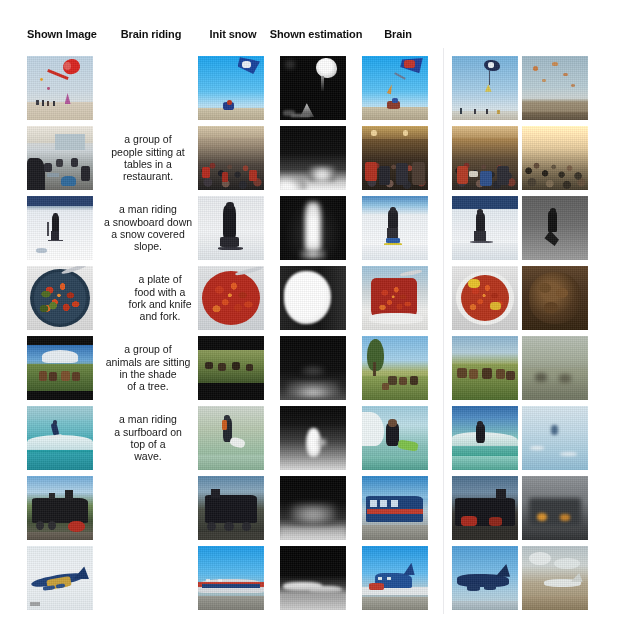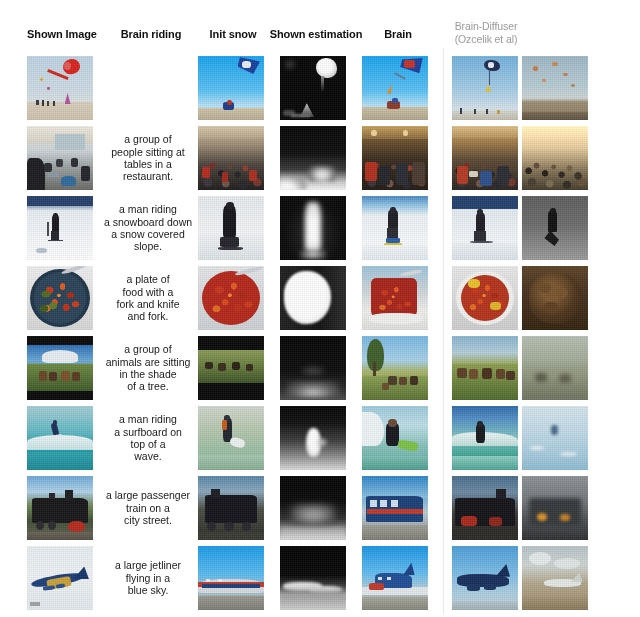--- a/index.html
+++ b/index.html
@@ -132,24 +132,20 @@
     </div>
     <div class="hcell" style="left:196px;top:28px;width:74px;">
       <span>Init snow</span>
     </div>
     <div class="hcell" style="left:266px;top:28px;width:100px;">
       <span>Shown estimation</span>
     </div>
     <div class="hcell" style="left:362px;top:28px;width:72px;">
       <span>Brain</span>
     </div>
-    <div class="hcell muted" style="left:441px;top:20px;width:90px;">
-      <span>Brain-Diffuser</span>
-      <span class="l2">(Ozcelik et al)</span>
-    </div>
   </div>
 
   <div class="vdiv" style="left:443px;"></div>
 
   <div class="row" style="top:56px;">
     <div class="cellimg" style="left:27px;top:0;width:66px;height:64px;">
       <div class="ph sky-light">
         <i style="left:0;top:72%;width:100%;height:28%;background:linear-gradient(#d9cfbd,#cfc3ad);"></i>
         <i style="left:55%;top:4%;width:26%;height:24%;background:#d9241f;border-radius:50% 50% 45% 45%;transform:rotate(-12deg);"></i>
         <i style="left:56%;top:9%;width:11%;height:13%;background:#ffffff;border-radius:50%;opacity:.25;"></i>
@@ -364,21 +360,21 @@
     <div class="cellimg" style="left:27px;top:0;width:66px;height:64px;">
       <div class="ph" style="background:linear-gradient(#efefef,#d8d8d8);">
         <i style="left:4%;top:4%;width:92%;height:92%;background:#1e3448;border-radius:50%;"></i>
         <i style="left:10%;top:10%;width:80%;height:80%;background:#2a4258;border-radius:50%;"></i>
         <div class="foodmix" style="inset:10% 10% 10% 10%;border-radius:50%;overflow:hidden;"></div>
         <div class="greens" style="inset:12% 12% 12% 12%;border-radius:50%;overflow:hidden;"></div>
         <i style="left:52%;top:2%;width:40%;height:7%;background:#c9ccd2;border-radius:40%;transform:rotate(-18deg);"></i>
         <div class="noise"></div>
       </div>
     </div>
-    <div class="capcell" style="left:100px;top:0;width:96px;height:64px;">
+    <div class="capcell" style="left:112px;top:0;width:96px;height:64px;">
       <span>a plate of
 food with a
 fork and knife
 and fork.</span>
     </div>
     <div class="cellimg" style="left:198px;top:0;width:66px;height:64px;">
       <div class="ph" style="background:linear-gradient(#e4e6e8,#ced2d6);">
         <i style="left:6%;top:8%;width:88%;height:84%;background:#b5271a;border-radius:50%;"></i>
         <div class="foodmix" style="inset:8% 6% 8% 6%;border-radius:50%;overflow:hidden;"></div>
         <i style="left:56%;top:4%;width:42%;height:6%;background:#cfd3d8;border-radius:40%;transform:rotate(-14deg);"></i>
@@ -561,25 +557,20 @@
         <i style="left:8%;top:34%;width:84%;height:40%;background:#17171a;border-radius:8% 16% 4% 4%;"></i>
         <i style="left:58%;top:22%;width:12%;height:16%;background:#1d1d20;"></i>
         <i style="left:34%;top:26%;width:8%;height:10%;background:#232326;"></i>
         <i style="left:62%;top:70%;width:26%;height:18%;background:#b52a1e;border-radius:44%;"></i>
         <i style="left:14%;top:70%;width:12%;height:14%;background:#2a2a2e;border-radius:50%;"></i>
         <i style="left:32%;top:70%;width:12%;height:14%;background:#2a2a2e;border-radius:50%;"></i>
         <i style="left:0;top:88%;width:100%;height:12%;background:linear-gradient(#6a6358,#554f44);"></i>
         <div class="noise"></div>
       </div>
     </div>
-    <div class="capcell" style="left:96px;top:0;width:104px;height:64px;">
-      <span>a large passenger
-train on a
-city street.</span>
-    </div>
     <div class="cellimg" style="left:198px;top:0;width:66px;height:64px;">
       <div class="ph" style="background:linear-gradient(#5a86a8 0%,#8aa8bc 24%,#4a4f44 52%,#2a2a26 100%);">
         <i style="left:10%;top:30%;width:80%;height:44%;background:#14141a;border-radius:8% 12% 4% 4%;"></i>
         <i style="left:20%;top:20%;width:14%;height:14%;background:#1b1b22;"></i>
         <i style="left:14%;top:72%;width:14%;height:14%;background:#26262c;border-radius:50%;"></i>
         <i style="left:40%;top:72%;width:14%;height:14%;background:#26262c;border-radius:50%;"></i>
         <i style="left:66%;top:72%;width:14%;height:14%;background:#26262c;border-radius:50%;"></i>
         <i style="left:0;top:88%;width:100%;height:12%;background:#3a3a34;"></i>
         <div class="noise"></div>
       </div>
@@ -628,25 +619,20 @@
       <div class="ph" style="background:linear-gradient(#e8eef2 0%,#eff3f6 45%,#e4eaee 100%);">
         <i style="left:6%;top:46%;width:82%;height:16%;background:#1d3f78;border-radius:44% 50% 44% 50%;transform:rotate(-10deg);"></i>
         <i style="left:70%;top:32%;width:24%;height:20%;background:#16356a;clip-path:polygon(70% 0,100% 100%,0 100%);"></i>
         <i style="left:30%;top:50%;width:36%;height:16%;background:#c9a13a;transform:rotate(-10deg);border-radius:20%;"></i>
         <i style="left:24%;top:62%;width:18%;height:7%;background:#2a4f88;border-radius:30%;transform:rotate(-8deg);"></i>
         <i style="left:44%;top:60%;width:14%;height:7%;background:#2a4f88;border-radius:30%;transform:rotate(-8deg);"></i>
         <i style="left:4%;top:88%;width:16%;height:5%;background:#6a6a6a;opacity:.55;"></i>
         <div class="noise"></div>
       </div>
     </div>
-    <div class="capcell" style="left:100px;top:0;width:96px;height:64px;">
-      <span>a large jetliner
-flying in a
-blue sky.</span>
-    </div>
     <div class="cellimg" style="left:198px;top:0;width:66px;height:64px;">
       <div class="ph" style="background:linear-gradient(#1c9ce8 0%,#5bbcf0 44%,#a8c6cf 72%,#8f9089 100%);">
         <i style="left:0;top:52%;width:100%;height:22%;background:#d8dce0;border-radius:40% 40% 10% 10%;"></i>
         <i style="left:0;top:56%;width:100%;height:8%;background:#c0392b;"></i>
         <i style="left:6%;top:60%;width:88%;height:6%;background:#1e3f78;"></i>
         <i style="left:12%;top:52%;width:6%;height:5%;background:#e8eef2;"></i>
         <i style="left:30%;top:52%;width:6%;height:5%;background:#e8eef2;"></i>
         <i style="left:0;top:78%;width:100%;height:22%;background:linear-gradient(#9a9a92,#7e7e76);"></i>
         <div class="noise"></div>
       </div>

